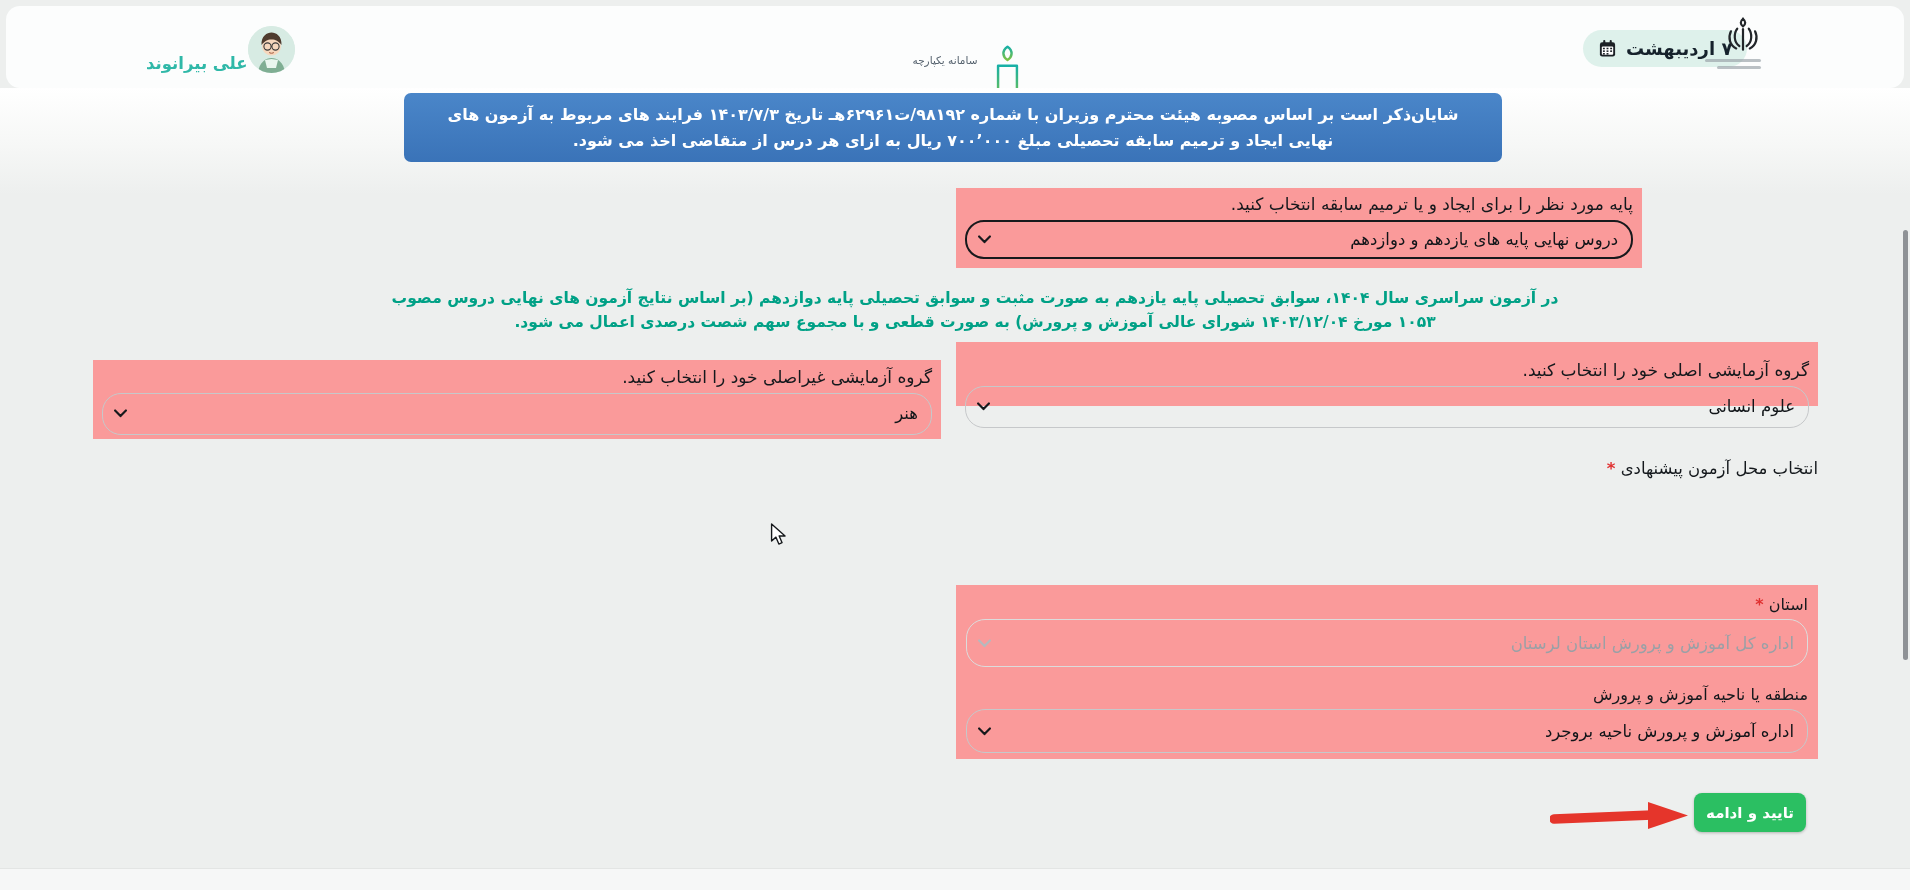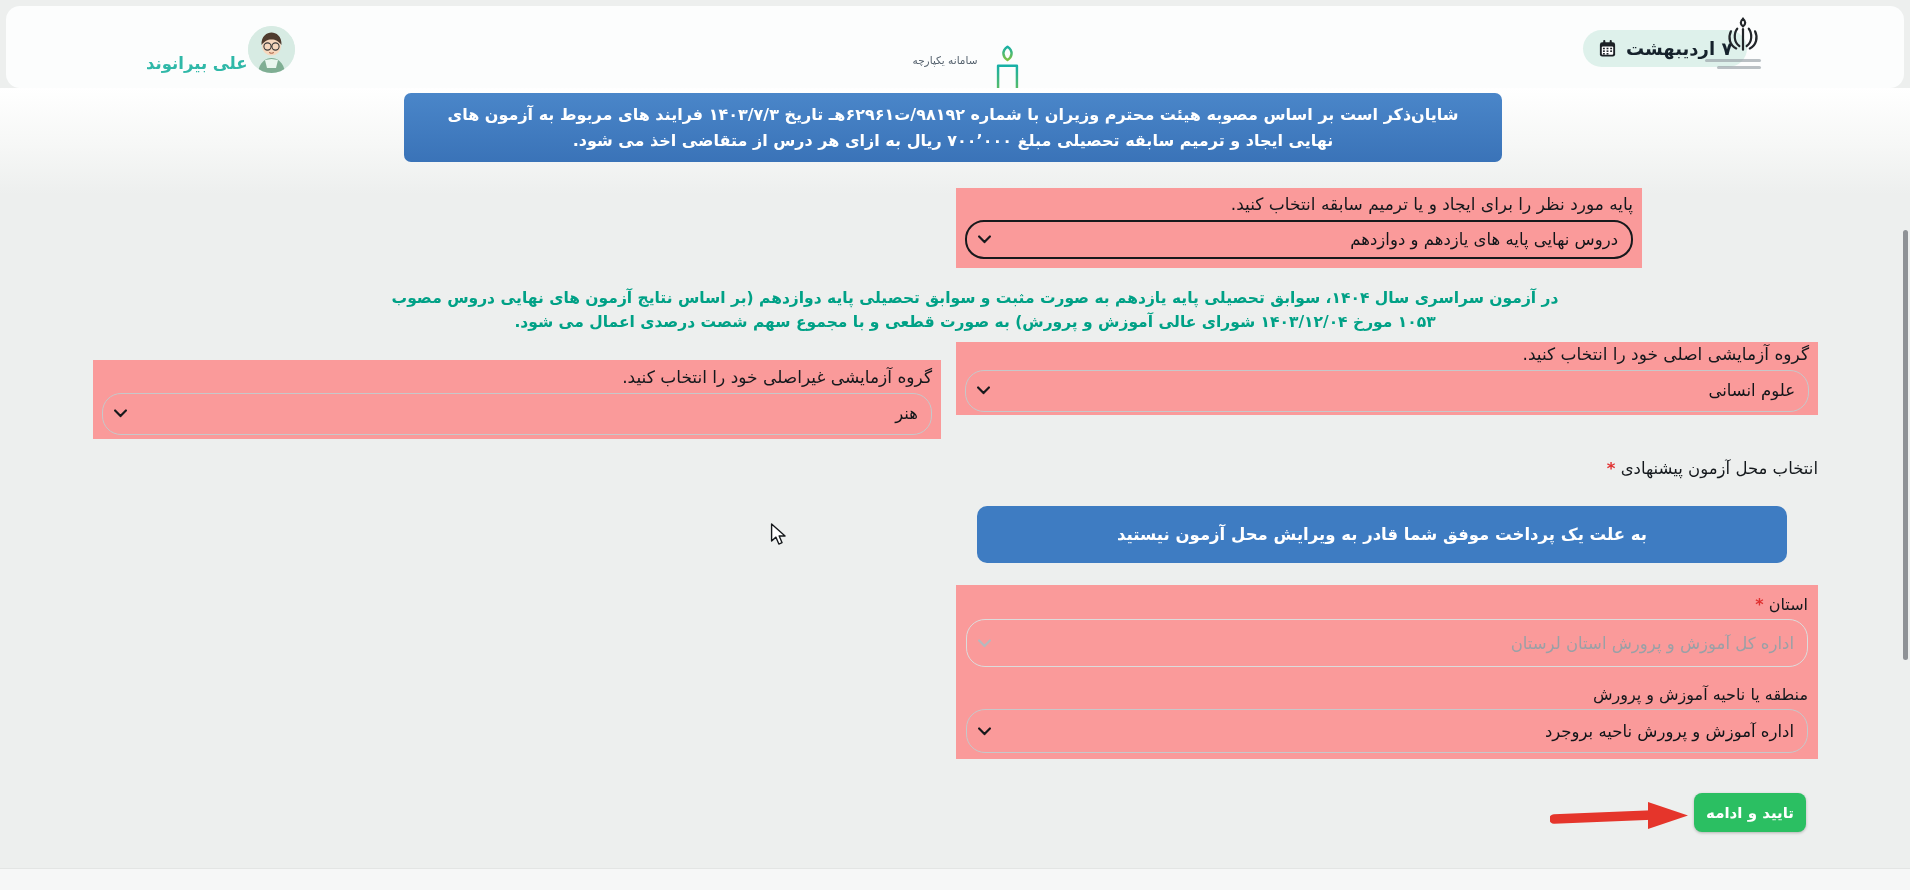--- a/index.html
+++ b/index.html
@@ -39,21 +39,21 @@
             background:linear-gradient(180deg,#4a86c9,#3a73b8); border-radius:7px;
             color:#fff; font-weight:bold; font-size:16px; line-height:1.6; text-align:center;
             display:flex; align-items:center; justify-content:center; padding:4px 30px; }
   .banner-lock { position:absolute; left:977px; top:506px; width:810px; height:57px;
             background:#3e7cc2; border-radius:10px; color:#fff; font-weight:bold;
             font-size:16.5px; display:flex; align-items:center; justify-content:center; }
 
   
   .section-pink { position:absolute; background:#fa9a9a; }
   #sec-grade { left:956px; top:188px; width:686px; height:80px; padding:4px 9px; }
-  #sec-primary { left:956px; top:342px; width:862px; height:73px; padding:0 9px; }
+  #sec-primary { left:956px; top:342px; width:862px; height:64px; padding:16px 9px; }
   #sec-secondary { left:93px; top:360px; width:848px; height:79px; padding:5px 9px; }
   #sec-location { left:956px; top:585px; width:862px; height:174px; padding:8px 10px; }
   .field-label { font-size:17px; color:#14181c; line-height:1.45; }
   .field-label.small { font-size:16px; }
   .req { color:#e03131; font-weight:bold; }
   .select { position:relative; margin-top:3px; border-radius:19px; background:transparent;
             display:flex; align-items:center; justify-content:space-between;
             padding:0 13px 0 11px; cursor:pointer; }
   .select .val { font-size:16.5px; color:#101418; white-space:nowrap; }
   .select .chev { display:flex; align-items:center; color:#17191c; }
@@ -203,21 +203,20 @@
           </svg>
       </span>
     </div>
   </div>
 
   <div id="exam-label">
     <span>انتخاب محل آزمون پیشنهادی</span>
     <span class="req">*</span>
   </div>
 
-  <div class="banner-lock">به علت یک پرداخت موفق شما قادر به ویرایش محل آزمون نیستید</div>
 
   <div class="section-pink" id="sec-location">
     <div class="field-label small">
       <span>استان</span>
       <span class="req">*</span>
     </div>
     <div class="select" id="province-select" aria-disabled="true">
       <span class="val">اداره کل آموزش و پرورش استان لرستان</span>
       <span class="chev">
         <svg width="13" height="9" viewBox="0 0 12 8">

